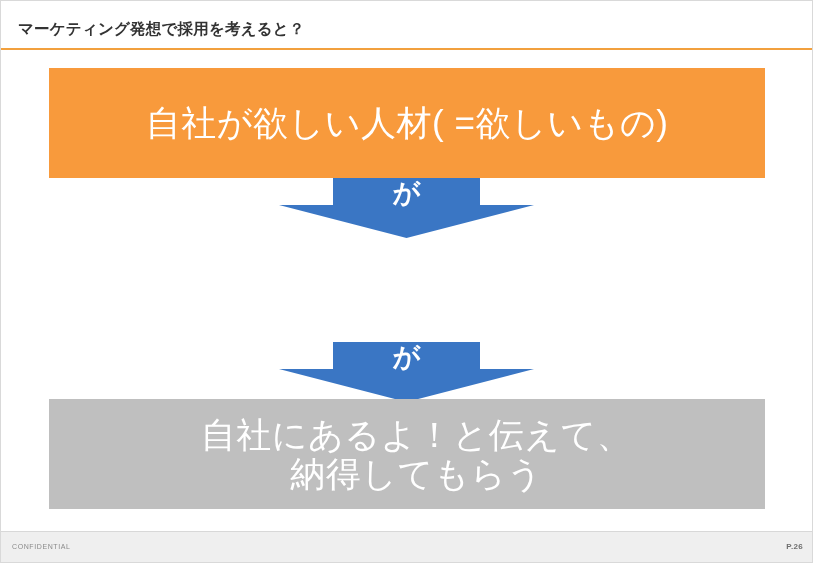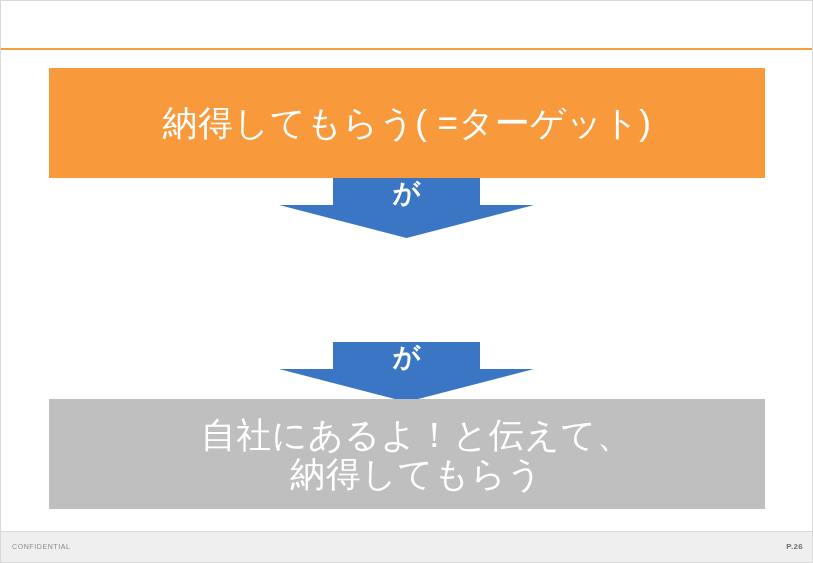--- a/index.html
+++ b/index.html
@@ -145,25 +145,26 @@
     letter-spacing: 0.3px;
     color: #6e6e6e;
   }
 </style>
 </head>
 <body>
 
 <div id="slide">
 
   <div class="title-bar">
+    <div class="slide-title">マーケティング発想で採用を考えると？</div>
     <div class="title-rule"></div>
   </div>
 
   <div class="flow-box" id="box-target">
-    <div class="box-text">納得してもらう( =ターゲット)</div>
+    <div class="box-text">自社が欲しい人材( =欲しいもの)</div>
   </div>
 
   <div class="arrow" id="arrow-1">
     <svg viewBox="0 0 255 60" preserveAspectRatio="none">
       <polygon points="54,0 201,0 201,27 255,27 127.5,60 0,27 54,27" fill="#3A76C4"></polygon>
     </svg>
     <div class="arrow-label">が</div>
   </div>
 
 

